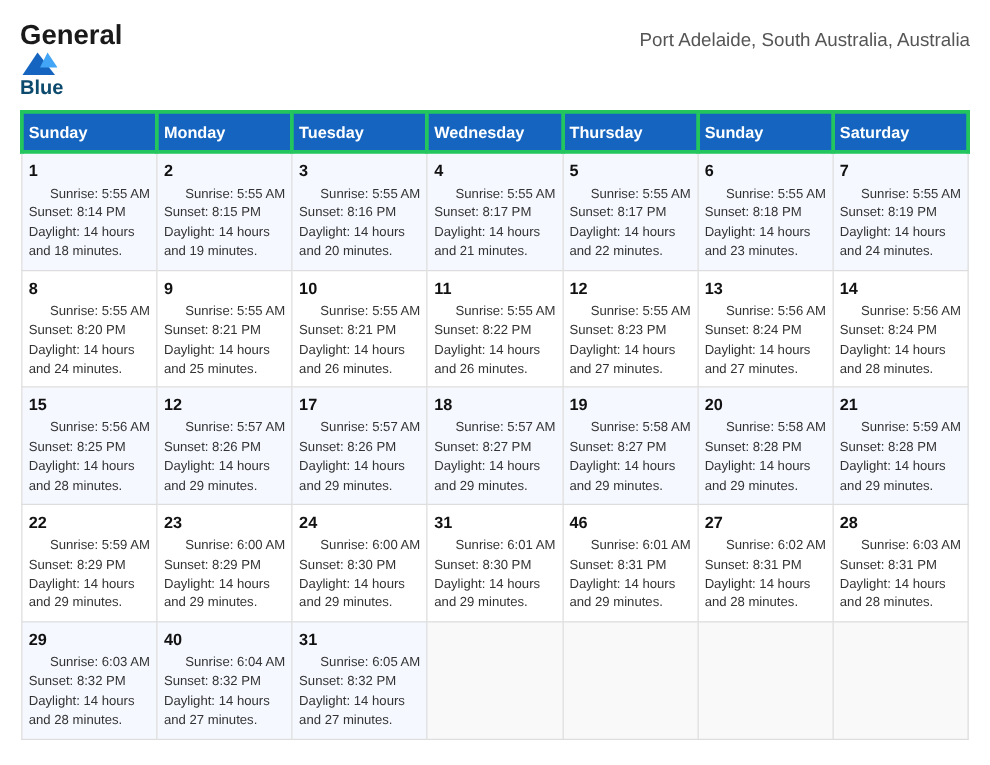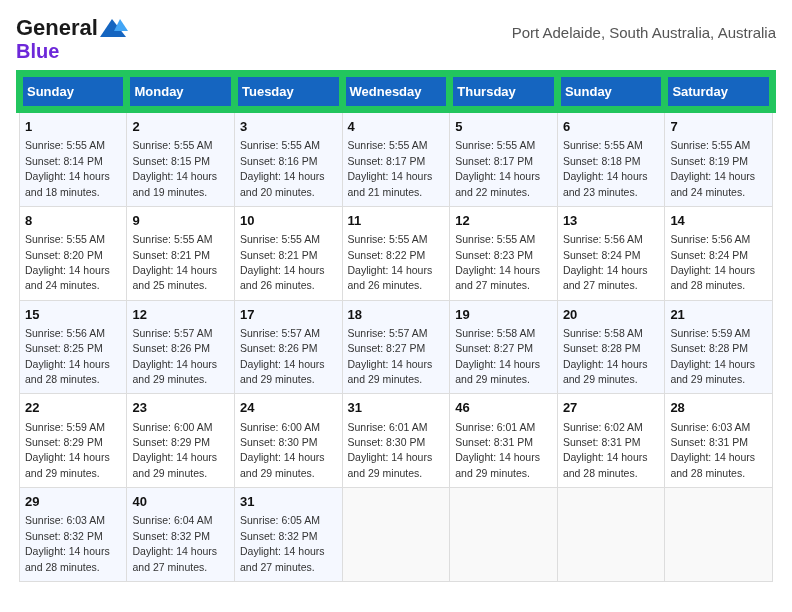--- a/index.html
+++ b/index.html
@@ -22,21 +22,21 @@
       align-items: flex-start;
     }
     .logo-text {
       font-size: 22px;
       font-weight: bold;
       color: #1a1a1a;
       line-height: 1.1;
     }
     .logo-row {
       display: flex;
-      align-items: center;
+      flex-direction: column;
     }
     .title-block {
       text-align: right;
     }
     .cal-title {
       font-size: 36px;
       font-weight: bold;
       color: #222;
     }
     .cal-subtitle {
@@ -50,21 +50,21 @@
       margin-top: 8px;
       font-size: 11px;
     }
     .calendar thead tr th {
       background: #1565c0;
       color: #fff;
       padding: 7px 4px;
       text-align: left;
       font-size: 13px;
       font-weight: bold;
-      border: 7px solid #22c55e;
+      border: 3px solid #22c55e;
     }
     .calendar tbody tr td {
       vertical-align: top;
       padding: 5px 5px 6px 5px;
       border: 1px solid #ddd;
       width: 108px;
       min-height: 70px;
       background: #fff;
       color: #333;
       line-height: 1.4;
@@ -79,38 +79,39 @@
       font-size: 13px;
       font-weight: bold;
       display: block;
       margin-bottom: 2px;
       color: #111;
     }
     .day-detail {
       font-size: 10.5px;
       color: #333;
       line-height: 1.45;
+      margin-left: 17px;
     }
     .empty-cell {
       background: #f9f9f9 !important;
     }
   </style>
 </head>
 <body>
 
 <div class="header-area">
   <div class="logo">
     <div class="logo-row">
       <span class="logo-text">General</span>
       <svg width="30" height="22" viewBox="0 0 30 22">
         <polygon points="14,2 28,20 2,20" fill="#1565c0"></polygon>
         <polygon points="22,2 30,14 16,14" fill="#42a5f5"></polygon>
       </svg>
     </div>
-    <span class="logo-text" style="color:#6d28d9;font-size:20px;">Blue</span>
+    <span class="logo-text" style="color:#0c4a6e;font-size:16px;">Blue</span>
   </div>
   <div class="title-block">
     <div class="cal-subtitle">Port Adelaide, South Australia, Australia</div>
   </div>
 </div>
 
 <table class="calendar">
   <thead>
     <tr>
     <th>Sunday</th>

